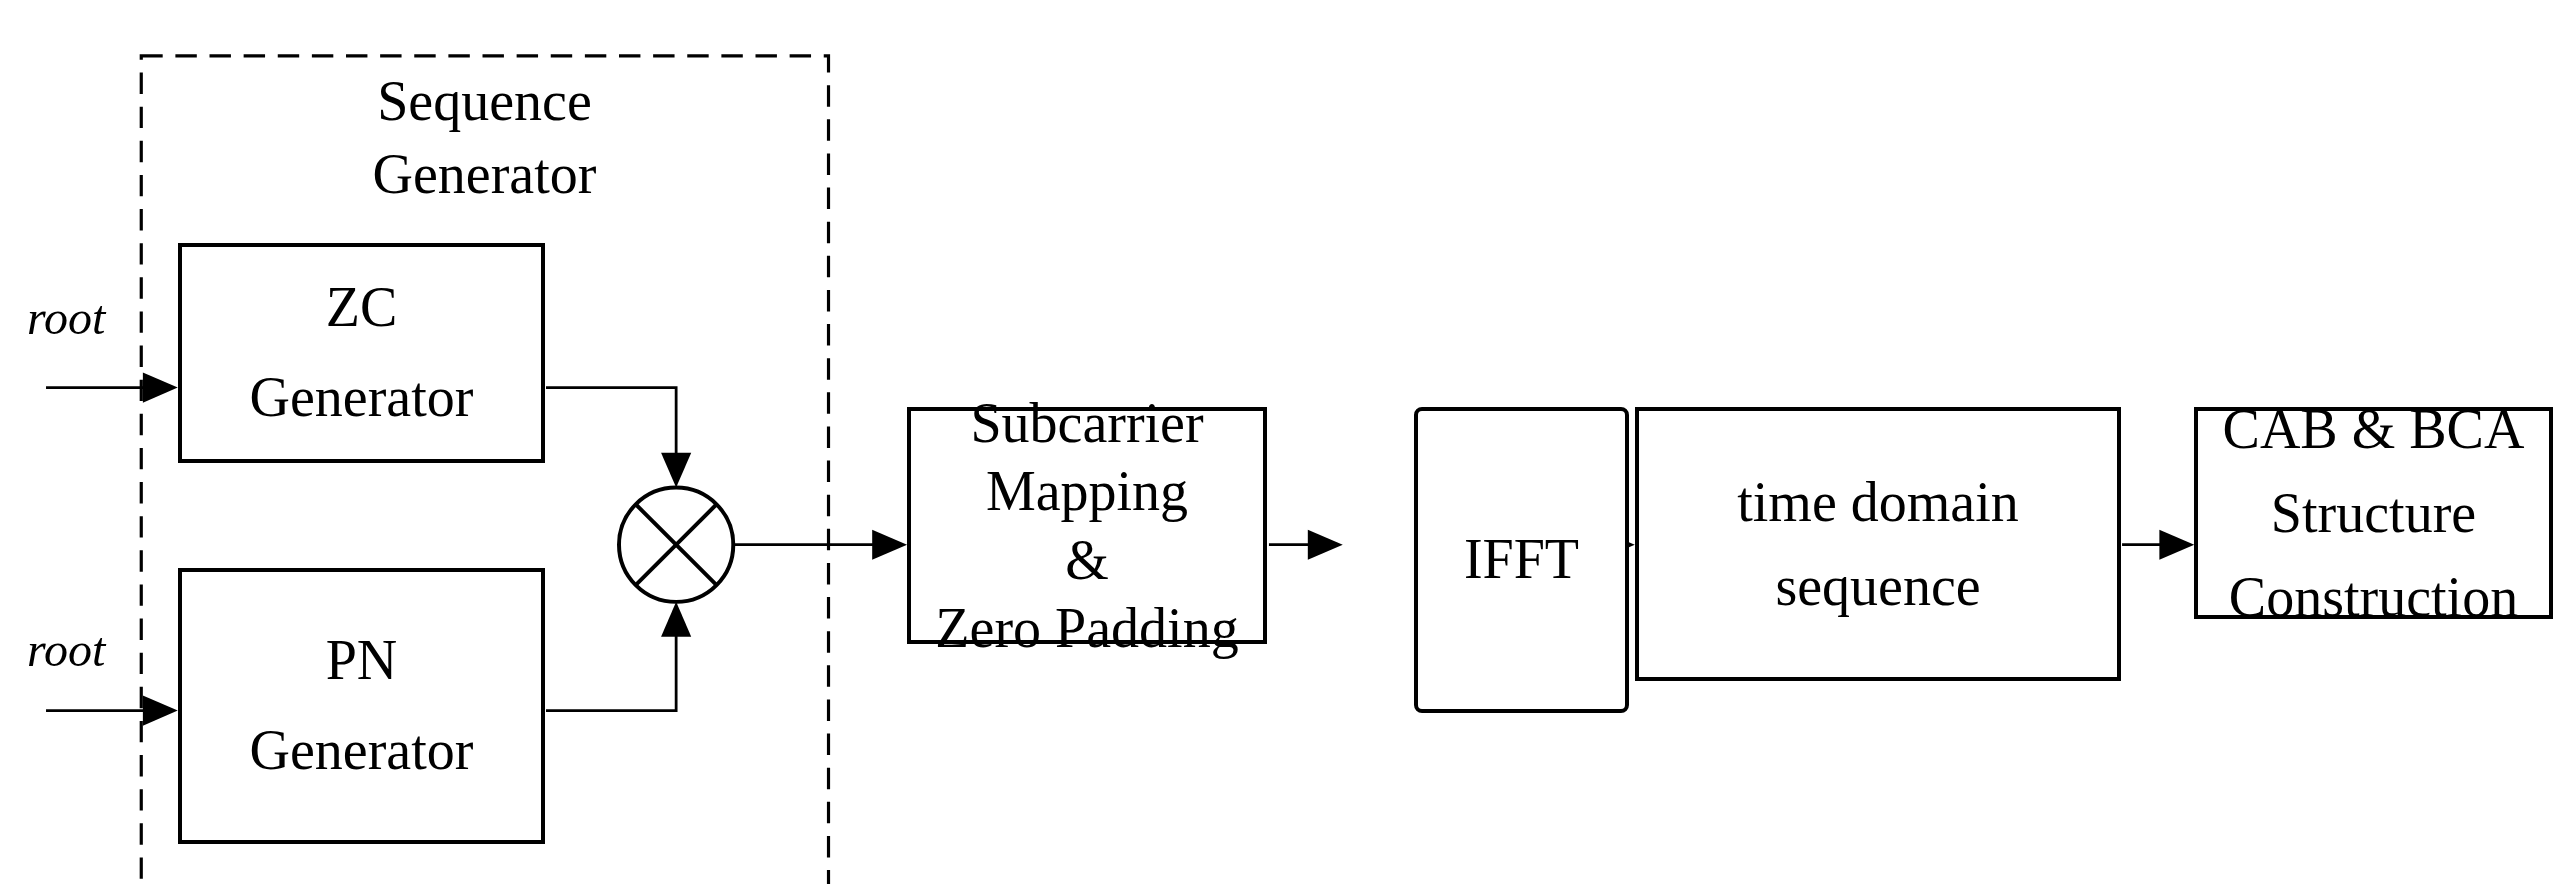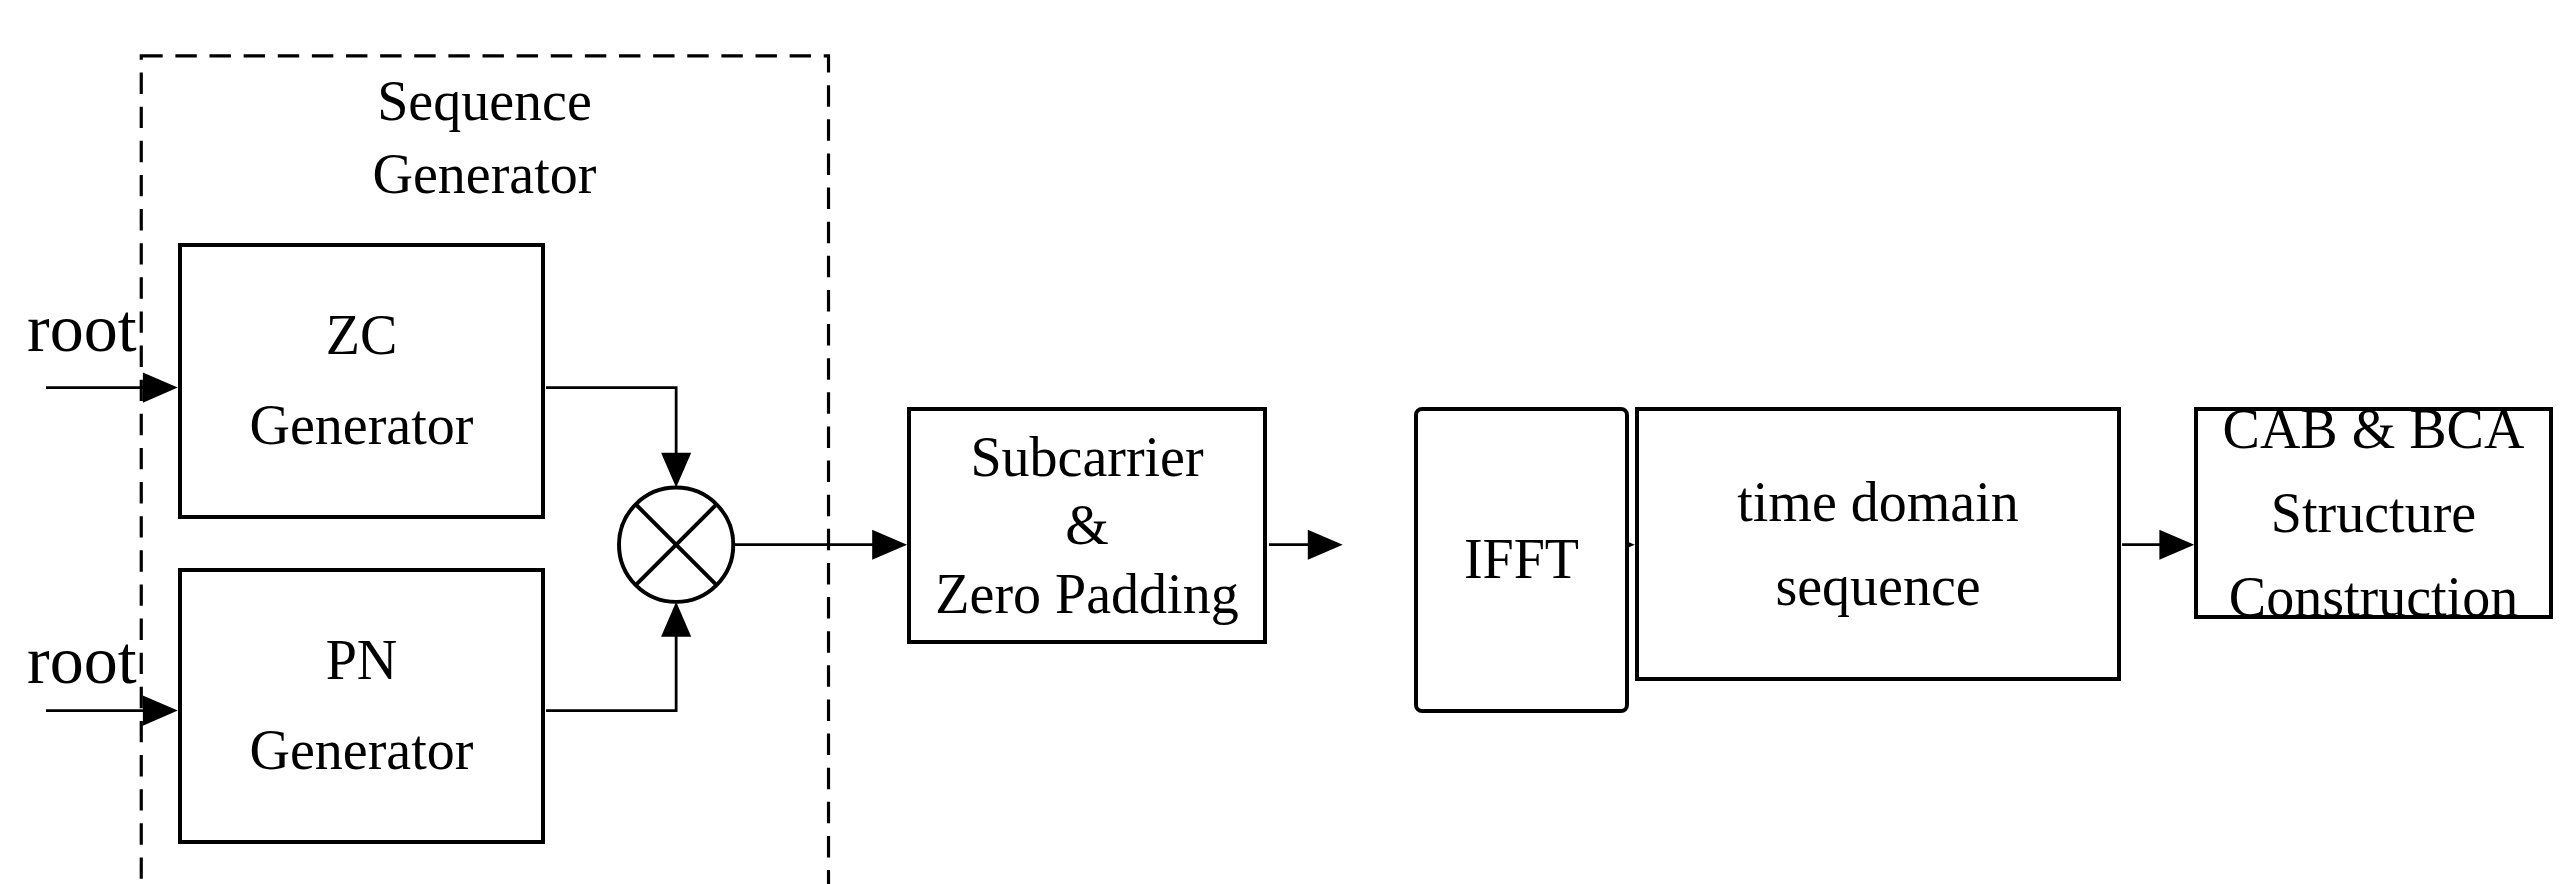--- a/index.html
+++ b/index.html
@@ -37,41 +37,42 @@
   }
   .box .line {
     font-size: 56px;
     line-height: 1.24;
     white-space: pre-wrap;
   }
   .box.wide-lines .line { line-height: 1.6; }
   .box.mid-lines  .line { line-height: 1.5; }
   .box.tight-lines .line { line-height: 1.22; }
 
-  #zc-box  { left: 178px;  top: 211px; width: 367px; height: 276px; }
+  #zc-box  { left: 178px;  top: 211px; width: 367px; height: 220px; }
   #pn-box  { left: 178px;  top: 536px; width: 367px; height: 276px; text-align: right; }
   #subcarrier-box { left: 907px; top: 375px; width: 360px; height: 237px; }
   #ifft-box       { left: 1414px; top: 375px; width: 215px; height: 306px; border-radius: 8px; }
   #cyclic-box     { left: 1635px; top: 375px; width: 486px; height: 274px; }
   #cab-box        { left: 2194px; top: 375px; width: 359px; height: 212px; align-items: center; }
 
   .group-title {
     position: absolute;
     left: 141px;
     top: 33px;
     width: 687px;
     text-align: center;
     font-size: 56px;
     line-height: 1.3;
   }
   .io-label {
     position: absolute;
-    font-size: 68px;
+    font-size: 48px;
     line-height: 1.0;
     white-space: pre;
+    font-style: italic;
   }
   #root-label { left: 27px; top: 262px; }
   #seed-label { left: 27px; top: 594px; }
 </style>
 </head>
 <body>
 
 <div class="stage">
 
   <svg class="connector-layer" viewBox="0 0 3246 1115" xmlns="http://www.w3.org/2000/svg">
@@ -138,20 +139,21 @@
     <div class="line">Generator</div>
   </div>
 
   <div class="box wide-lines" id="pn-box">
     <div class="line">PN</div>
     <div class="line">Generator</div>
   </div>
 
   <div class="box tight-lines" id="subcarrier-box">
     <div class="line">Subcarrier</div>
+    <div class="line">Mapping</div>
     <div class="line">&amp;</div>
     <div class="line">Zero Padding</div>
   </div>
 
   <div class="box" id="ifft-box">
     <div class="line">IFFT</div>
   </div>
 
   <div class="box mid-lines" id="cyclic-box">
     <div class="line">time domain</div>

